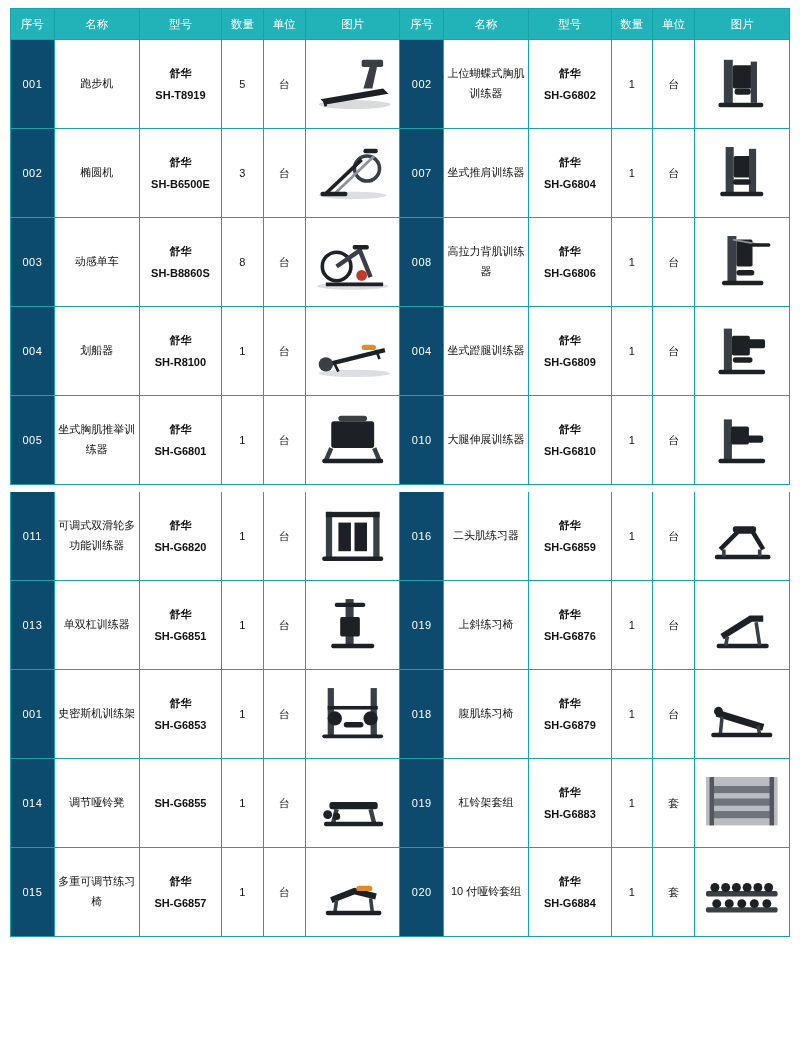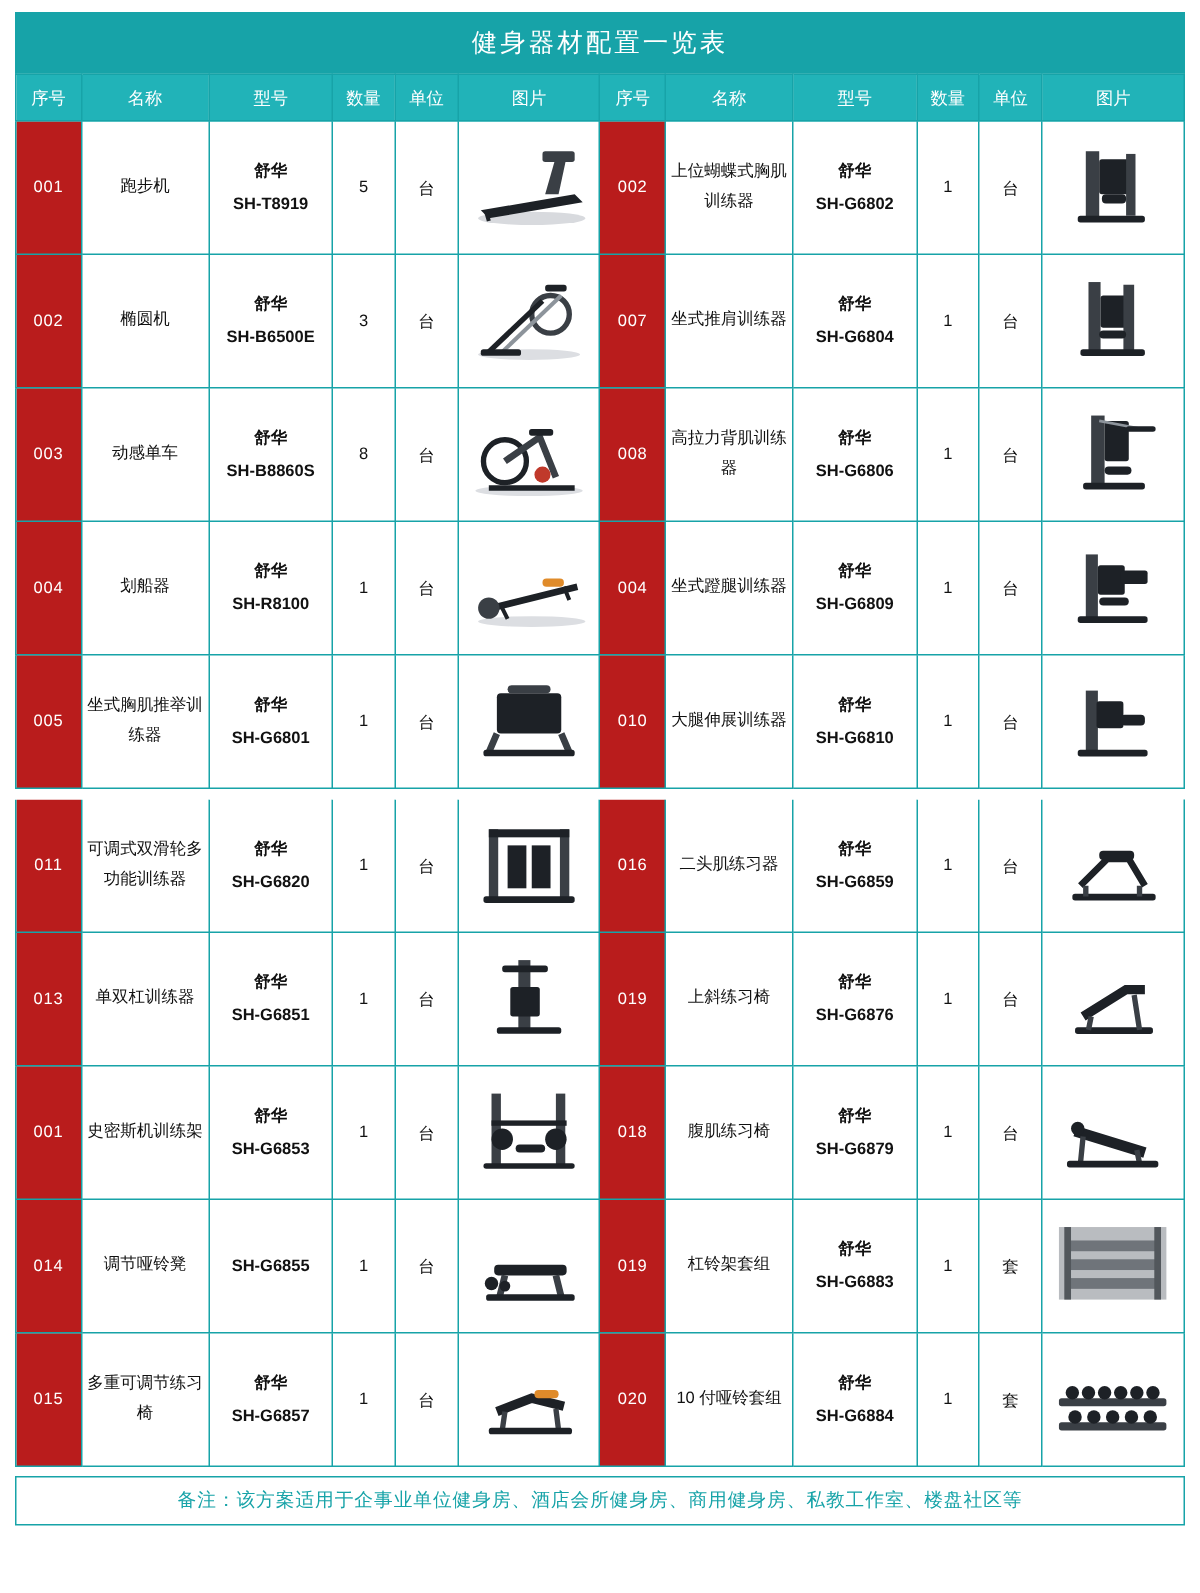--- a/index.html
+++ b/index.html
@@ -45,21 +45,21 @@
   }
   
   col.c-idx{width:37px;}
   col.c-name{width:72px;}
   col.c-model{width:70px;}
   col.c-qty{width:35px;}
   col.c-unit{width:36px;}
   col.c-img{width:80px;}
 
   td.idx{
-    background:#b91c1c;
+    background:#0c4a6e;
     color:#ffffff;
     font-size:11px;
     letter-spacing:.5px;
   }
   td.name{line-height:1.8;font-size:11px;}
   td.model{line-height:2.0;font-size:11px;font-weight:bold;}
   td.qty,td.unit{font-size:11px;}
   td.img{padding:2px;height:84px;}
 
   .ph{
@@ -88,21 +88,20 @@
     padding:7px 4px;
     letter-spacing:.6px;
   }
   .mline{display:block;}
 </style>
 </head>
 <body>
 
 <div id="sheet">
 
-  <div class="title-bar">健身器材配置一览表</div>
 
   <table>
     <colgroup>
       <col class="c-idx">
         <col class="c-name">
         <col class="c-model">
         <col class="c-qty">
         <col class="c-unit">
         <col class="c-img">
       <col class="c-idx">
@@ -536,14 +535,13 @@
                   <circle cx="64" cy="48" r="5"></circle>
                   <circle cx="78" cy="48" r="5"></circle>
                 </g>
               </svg>
             </div>
           </td>
         </tr>
       </tbody>
   </table>
 
-  <div class="note">备注：该方案适用于企事业单位健身房、酒店会所健身房、商用健身房、私教工作室、楼盘社区等</div>
 </div>
 
 </body></html>

